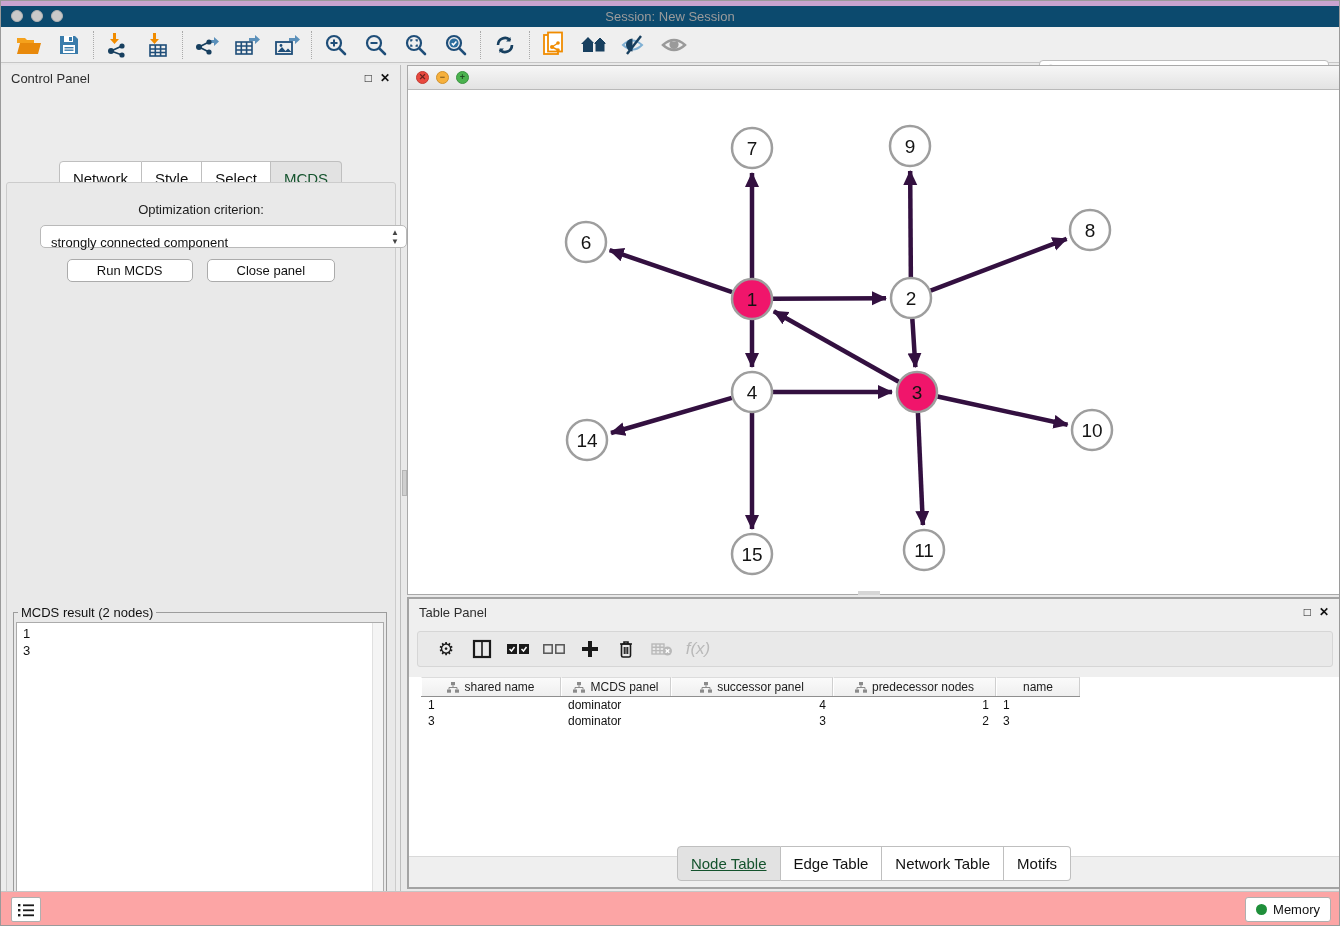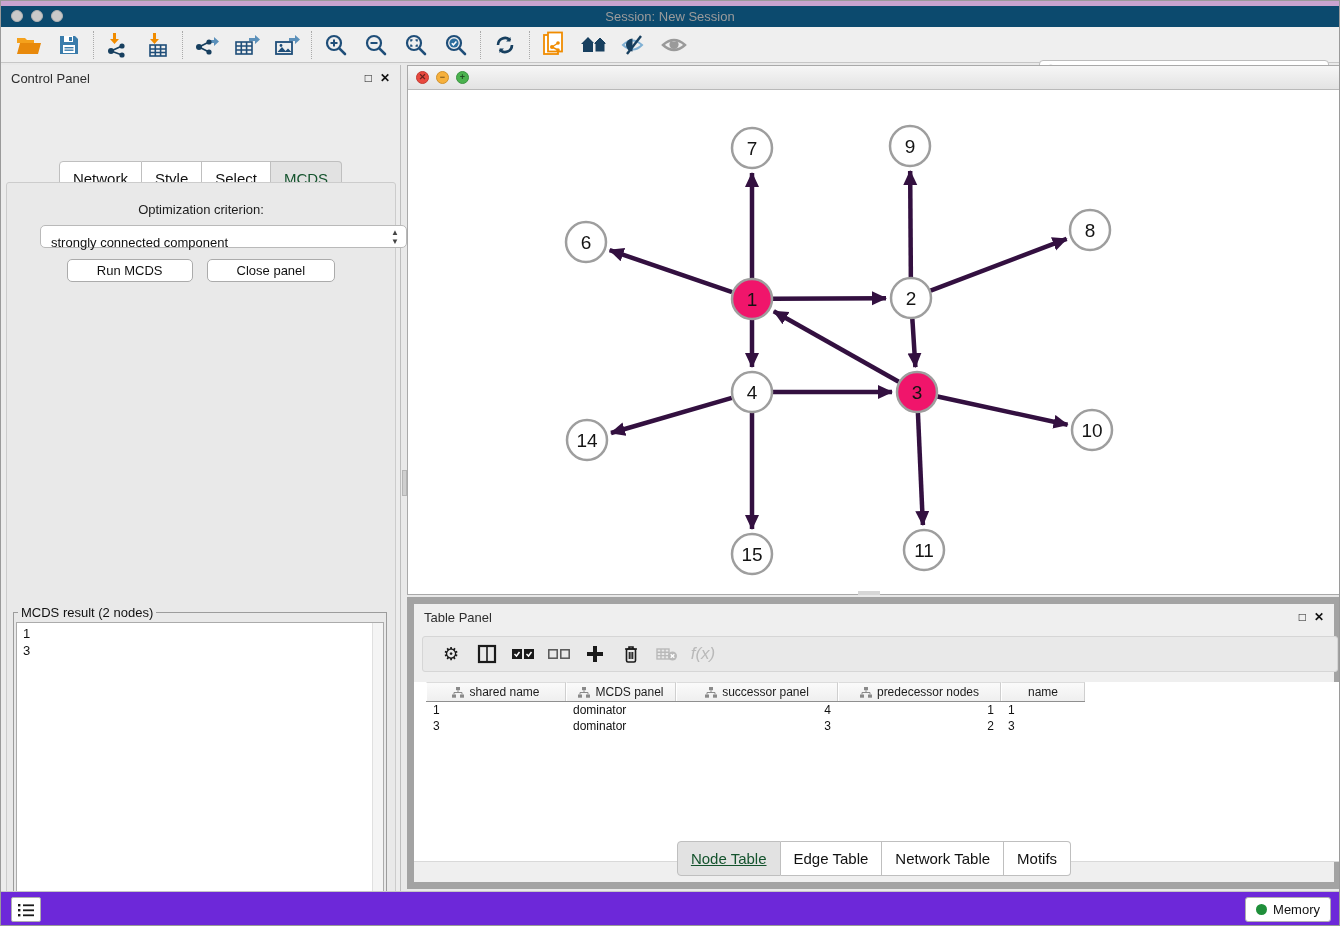--- a/index.html
+++ b/index.html
@@ -66,36 +66,36 @@
   .nl.red{background:#e8493f;border:1px solid #c33a32;}
   .nl.yel{background:#f6b03c;border:1px solid #d1922c;}
   .nl.grn{background:#4ab24e;border:1px solid #3a9340;}
   .net-title{position:absolute;left:0;right:0;top:4px;text-align:center;font-size:13px;color:#222;}
   #graph-holder{position:absolute;left:0;top:24px;width:932px;height:504px;background:#fff;}
   .nub-left{position:absolute;left:-6px;top:404px;width:5px;height:26px;background:#cfcfcf;
             border:1px solid #b5b5b5;}
   .nub-bottom{position:absolute;left:450px;bottom:-1px;width:22px;height:4px;background:#d6d6d6;}
   
   #table-panel{position:absolute;left:406px;top:596px;width:934px;height:292px;background:#efefef;
-               border:7px solid #a3a3a3;}
+               border:2px solid #a3a3a3;}
   .tp-toolbar{position:absolute;left:8px;top:32px;width:916px;height:36px;background:#e9e9e9;
               border:1px solid #d6d6d6;border-radius:3px;display:flex;align-items:center;padding:0 10px;}
   .tp-ic{width:36px;height:28px;display:flex;align-items:center;justify-content:center;}
   .fx{font-family:Liberation Sans, sans-serif;font-style:italic;font-size:17px;color:#b9b9b9;}
   #tbl{position:absolute;left:0px;top:78px;width:932px;height:180px;background:#fff;overflow:hidden;
        border-bottom:1px solid #d9d9d9;}
   .tbl-head{position:absolute;left:12px;top:0;height:20px;display:flex;
        background:linear-gradient(#fbfbfb,#efefef);border-bottom:1px solid #8f8f8f;}
   .th{display:flex;align-items:center;justify-content:center;gap:5px;font-size:12px;color:#1c1c1c;
       border-right:1px solid #cfcfcf;border-top:1px solid #dcdcdc;border-left:1px solid #fff;text-align:center;}
   .tbl-row{position:absolute;left:12px;height:16px;display:flex;}
   .td{font-size:12px;color:#111;padding:0 7px;line-height:16px;white-space:nowrap;overflow:hidden;}
   .tbl-tabs{position:absolute;left:0;bottom:6px;width:100%;display:flex;justify-content:center;}
   
-  #statusbar{position:absolute;left:0;top:890px;width:100%;height:36px;background:#6d28d9;
+  #statusbar{position:absolute;left:0;top:890px;width:100%;height:36px;background:#fca5a5;
              border-top:1px solid #c6c6c6;}
   .list-btn{position:absolute;left:10px;top:5px;width:30px;height:25px;background:#fff;
             border:1px solid #afafaf;border-radius:2px;display:flex;align-items:center;justify-content:center;}
   .mem-btn{position:absolute;right:8px;top:5px;height:25px;background:#fff;border:1px solid #afafaf;
            border-radius:3px;display:flex;align-items:center;gap:6px;padding:0 10px;font-size:13px;color:#111;}
   .mem-dot{width:11px;height:11px;border-radius:50%;background:#1f8f3a;}
   .gear{font-size:18px;color:#1a1a1a;line-height:1;}
 </style>
 </head>
 <body>

